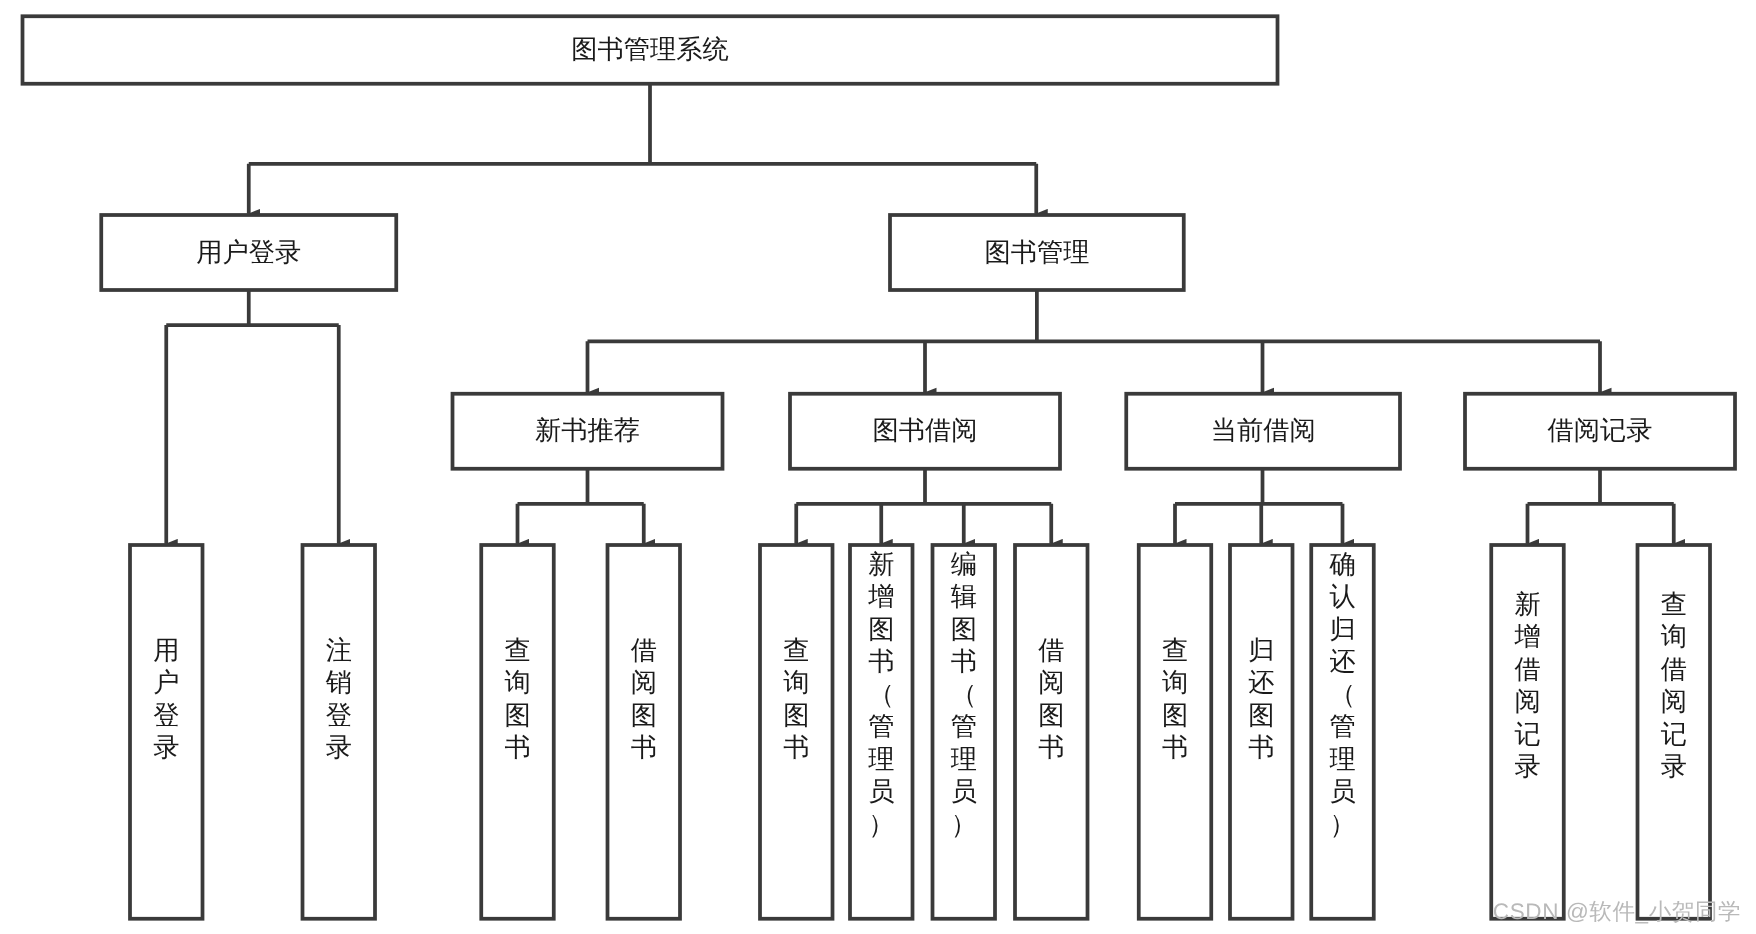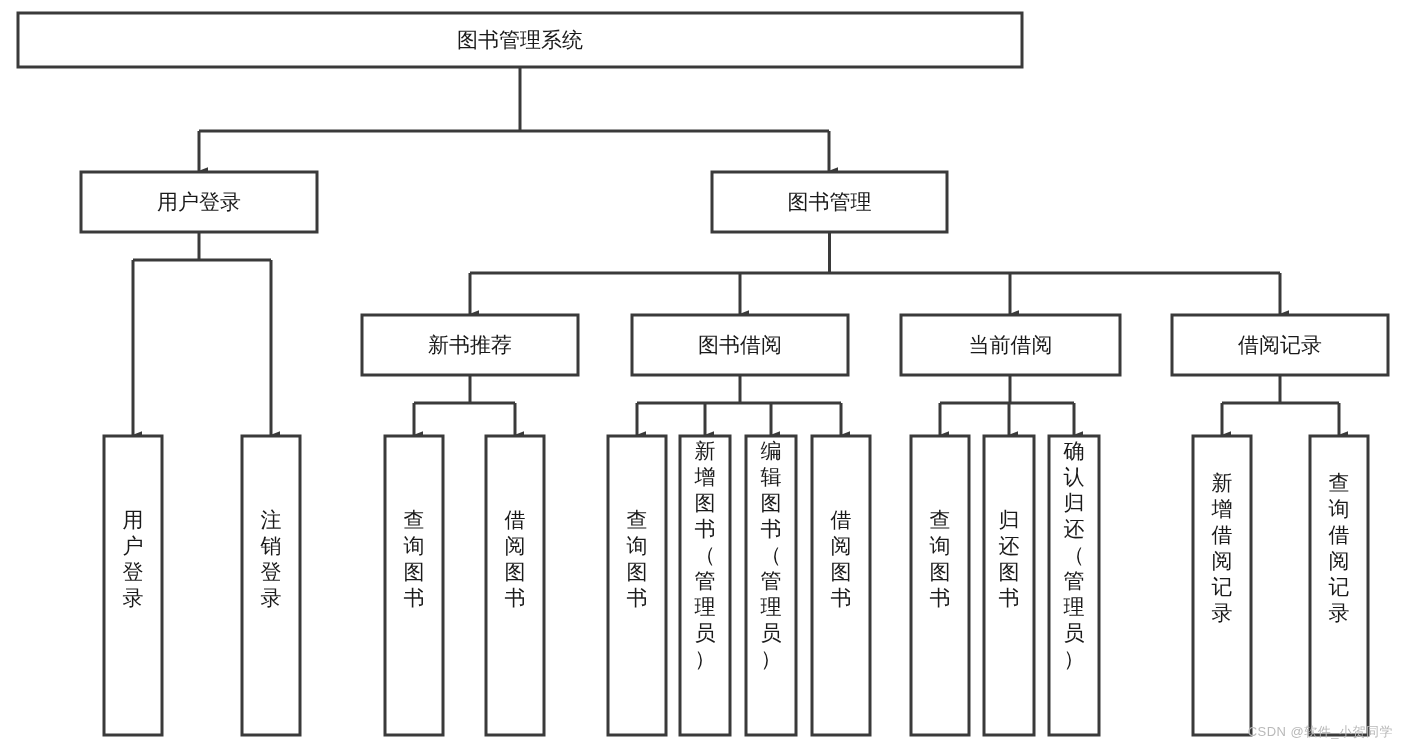--- a/index.html
+++ b/index.html
@@ -47,21 +47,21 @@
     font-family: "Liberation Sans", "DejaVu Sans", sans-serif;
     font-size: 21px;
     fill: #1a1a1a;
     text-anchor: middle;
   }
   .watermark {
     position: absolute;
     right: 12px;
     bottom: 6px;
     font-family: "Liberation Sans", "DejaVu Sans", sans-serif;
-    font-size: 13px;
+    font-size: 18px;
     color: #b9b9b9;
     letter-spacing: 0.5px;
     white-space: nowrap;
     user-select: none;
   }
 </style>
 </head>
 <body>
 
 <div id="diagram-root">

